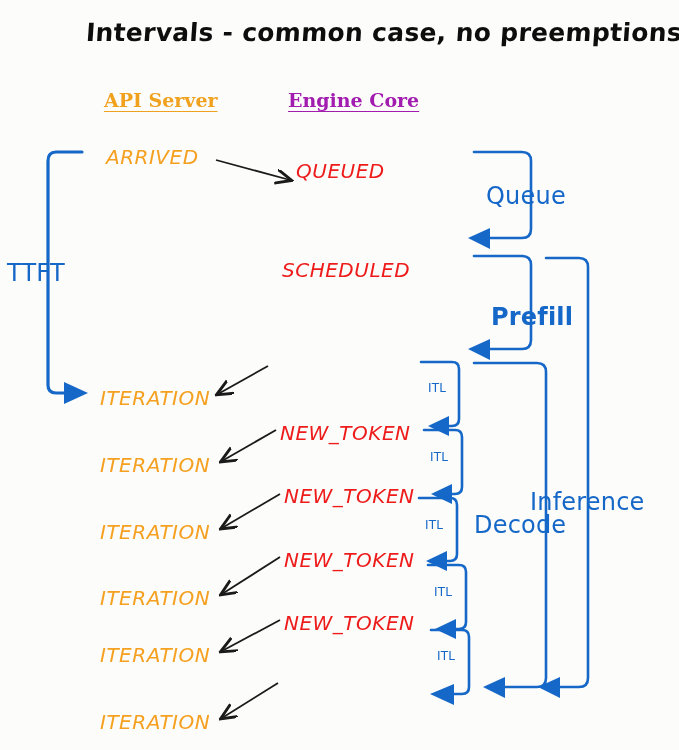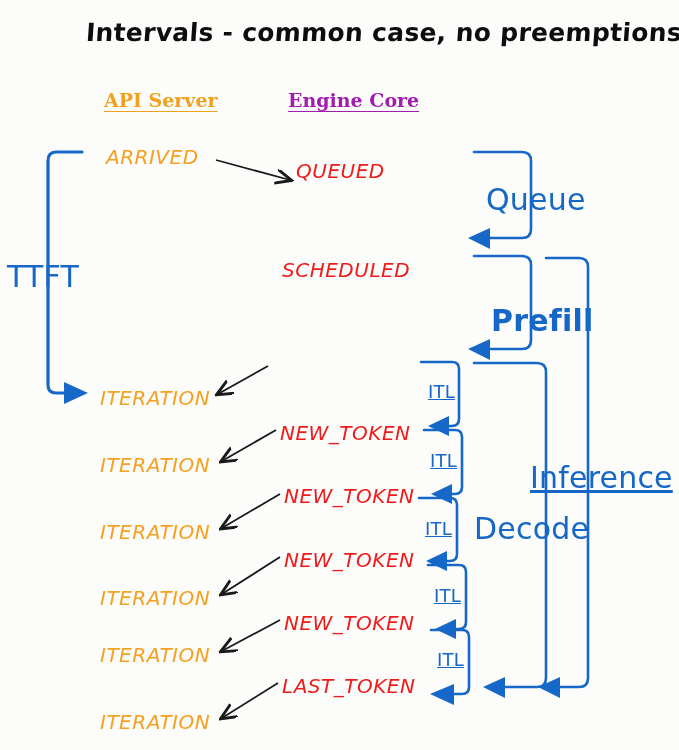--- a/index.html
+++ b/index.html
@@ -39,25 +39,25 @@
     font-family:"DejaVu Sans", sans-serif;
     font-style:italic;
     font-size:20px;
     letter-spacing:.5px;
   }
   .state.api{color:#f5a020;text-align:center;}
   .state.engine{color:#ee1b1b;}
 
   .blue-label{
     font-family:"DejaVu Sans", sans-serif;
-    font-size:30px;
+    font-size:24px;
     color:#1567c8;
     letter-spacing:.2px;
   }
-  .blue-label.small{font-size:18px;text-decoration:underline;}
+  .blue-label.small{font-size:12px;}
 </style>
 </head>
 <body>
 
 <div id="stage">
 
   <svg id="canvas" viewBox="0 0 679 750">
     <defs>
       <marker id="blk" markerWidth="10" markerHeight="10" refX="8" refY="4" orient="auto">
         <path d="M0,0 L9,4 L0,8" fill="none" stroke="#1a1a1a" stroke-width="1.6"></path>
@@ -145,27 +145,26 @@
   <div class="txt state api" style="left:100px;top:586px;">ITERATION</div>
   <div class="txt state api" style="left:100px;top:643px;">ITERATION</div>
   <div class="txt state api" style="left:100px;top:710px;">ITERATION</div>
 
   <div class="txt state engine" style="left:296px;top:159px;">QUEUED</div>
   <div class="txt state engine" style="left:282px;top:258px;">SCHEDULED</div>
   <div class="txt state engine" style="left:280px;top:421px;">NEW_TOKEN</div>
   <div class="txt state engine" style="left:284px;top:484px;">NEW_TOKEN</div>
   <div class="txt state engine" style="left:284px;top:548px;">NEW_TOKEN</div>
   <div class="txt state engine" style="left:284px;top:611px;">NEW_TOKEN</div>
-  <div class="txt state engine" style="left:282px;top:674px;">LAST_TOKEN</div>
 
   <div class="txt blue-label" style="left:7px;top:259px;">TTFT</div>
   <div class="txt blue-label" style="left:486px;top:182px;">Queue</div>
   <div class="txt blue-label" style="left:491px;top:303px;font-weight:bold;">Prefill</div>
   <div class="txt blue-label" style="left:474px;top:511px;">Decode</div>
-  <div class="txt blue-label" style="left:530px;top:460px;text-decoration:underline;">Inference</div>
+  <div class="txt blue-label" style="left:530px;top:488px;">Inference</div>
 
   <div class="txt blue-label small" style="left:428px;top:381px;">ITL</div>
   <div class="txt blue-label small" style="left:430px;top:450px;">ITL</div>
   <div class="txt blue-label small" style="left:425px;top:518px;">ITL</div>
   <div class="txt blue-label small" style="left:434px;top:585px;">ITL</div>
   <div class="txt blue-label small" style="left:437px;top:649px;">ITL</div>
 
 </div>
 
 </body></html>

